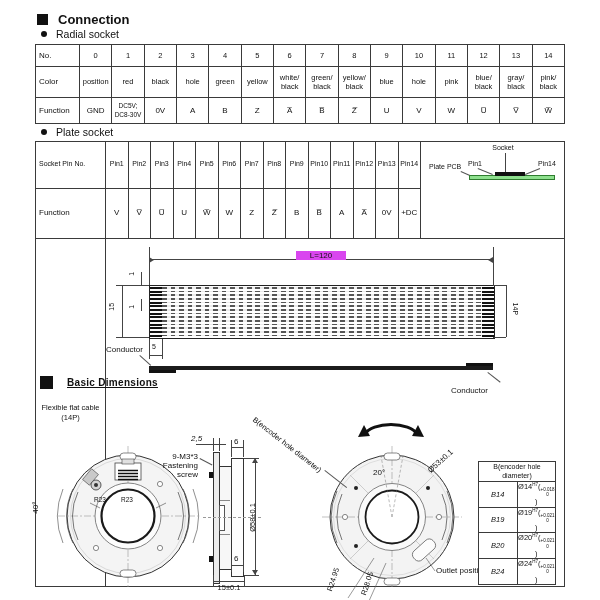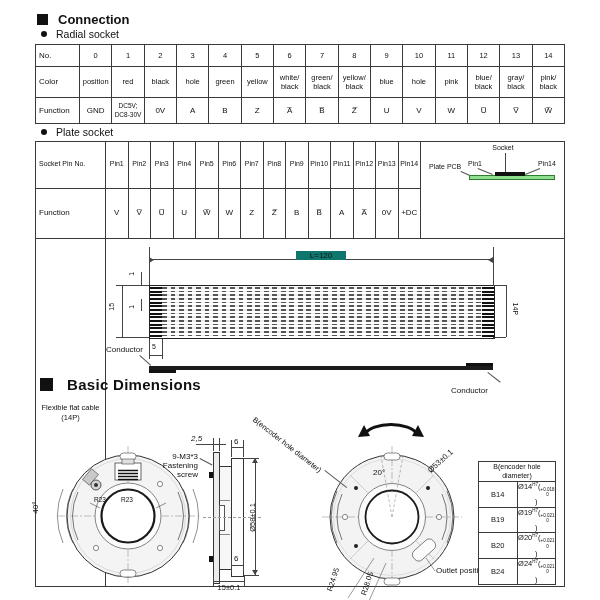--- a/index.html
+++ b/index.html
@@ -4,21 +4,21 @@
 <style>
   html,body{margin:0;padding:0;background:#fff;}
   #page{position:relative;width:600px;height:600px;background:#fff;overflow:hidden;
         font-family:"Liberation Sans","DejaVu Sans",sans-serif;color:#111;}
   .abs{position:absolute;}
   .sec-head{position:absolute;display:flex;align-items:center;gap:10px;}
   .sq{width:11px;height:11px;background:#111;display:inline-block;}
   .sq-big{width:13px;height:13px;background:#111;display:inline-block;}
   .dot{width:6px;height:6px;border-radius:50%;background:#111;display:inline-block;}
   .sec-title{font-size:13px;font-weight:600;}
-  .sec-title-big{font-size:15px;font-weight:600;letter-spacing:.3px;}
+  .sec-title-big{font-size:10px;font-weight:600;letter-spacing:.3px;text-decoration:underline;}
   .sub-title{font-size:10.5px;}
   table{border-collapse:collapse;table-layout:fixed;background:#fff;}
   td{border:1px solid #3a3a3a;text-align:center;vertical-align:middle;
      font-size:7.5px;padding:0;white-space:pre-line;line-height:1.25;}
   #t1{position:absolute;left:35px;top:44px;width:530px;}
   #t1 .rowhead{font-size:8px;text-align:left;padding-left:3px;}
   #t1 tr.r1 td{height:21px;}
   #t1 tr.r2 td{height:30px;}
   #t1 tr.r3 td{height:25px;font-size:8px;}
   #t2{position:absolute;left:35px;top:141px;width:530px;}
@@ -50,21 +50,21 @@
     background:repeating-linear-gradient(to bottom,#111 0 2px,#fafafa 2px 3.68px);}
   .sidebar-cable{position:absolute;left:43px;top:127px;width:344px;height:4px;background:#1c1c1c;}
   .green-bar{position:absolute;background:#8ee08e;border:1px solid #2f7d2f;}
   .black-bar{position:absolute;background:#111;}
   .vlabel-wrap{position:absolute;display:flex;align-items:center;justify-content:center;}
   .vlabel-wrap span{white-space:nowrap;font-size:7.5px;}
   #btable{position:absolute;left:478px;top:461px;width:78px;}
   #btable td{font-size:7.5px;}
   #btable tr.bh td{height:19px;font-size:7px;line-height:1.15;}
   #btable tr.br td{height:17px;}
-  #btable .code{width:23px;}
+  #btable .code{width:23px;font-style:italic;}
   .fit{font-size:4.5px;vertical-align:3px;}
   .tolstack{display:inline-flex;flex-direction:column;font-size:4.5px;line-height:1.15;
             vertical-align:-2px;text-align:center;}
   .part{background:#f7f7f7;border:1px solid #333;position:absolute;}
 </style>
 </head>
 <body>
 
 <div id="page">
 
@@ -235,21 +235,21 @@
     <tr>
       <td class="rowhead" style="text-align:center;padding-left:0;font-size:7.5px;">Flexible flat cable
 (14P)</td>
       <td colspan="15" class="drawcell">
         
         <div class="vline" style="left:43px;top:8px;height:38px;"></div>
         <div class="vline" style="left:387px;top:8px;height:38px;"></div>
         <div class="hline" style="left:43px;top:20px;width:344px;"></div>
         <div class="ar r" style="left:43px;top:18px;"></div>
         <div class="ar l" style="left:382px;top:18px;"></div>
-        <div class="lbl" style="left:190px;top:12px;width:50px;text-align:center;background:#0f766e;">L=120</div>
+        <div class="lbl" style="left:190px;top:12px;width:50px;text-align:center;background:#d946ef;">L=120</div>
         
         <div class="cable-rect">
           <div class="cable-end" style="left:0;"></div>
           <div class="cable-body"></div>
           <div class="cable-end" style="right:0;"></div>
         </div>
         
         <div class="vline" style="left:16px;top:46px;height:52px;"></div>
         <div class="hline" style="left:10px;top:46px;width:33px;"></div>
         <div class="hline" style="left:10px;top:98px;width:33px;"></div>

